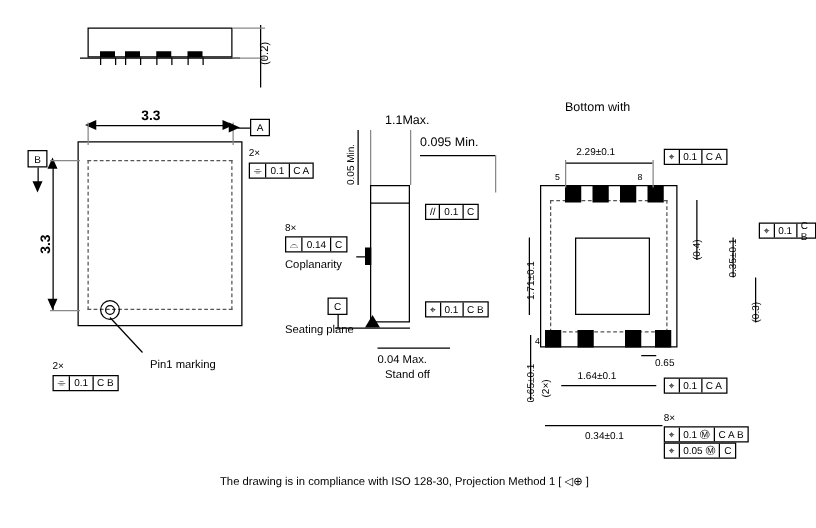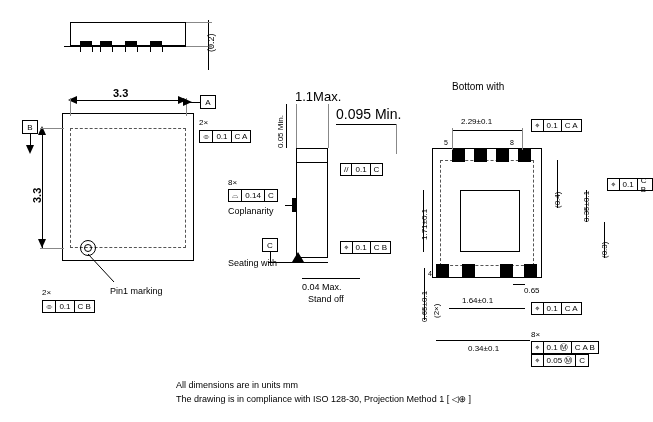--- a/index.html
+++ b/index.html
@@ -52,21 +52,21 @@
   <div class="abs txt vert" style="left:206px;top:52px;transform:rotate(-90deg);">(0.2)</div>
 
   <div class="abs box" style="left:62px;top:113px;width:132px;height:148px;"></div>
   <div class="abs dash" style="left:70px;top:128px;width:116px;height:120px;"></div>
 
   <div class="abs" style="left:80px;top:240px;width:14px;height:14px;border:1px solid #000;border-radius:50%;"></div>
   <div class="abs" style="left:84px;top:244px;width:6px;height:6px;border:1px solid #000;border-radius:50%;"></div>
   <svg class="abs" style="left:86px;top:252px;width:50px;height:34px;">
     <line x1="2" y1="2" x2="28" y2="30" stroke="#000" stroke-width="1"></line>
   </svg>
-  <div class="abs txt" style="left:110px;top:286px;">Pin1 marking</div>
+  <div class="abs txt" style="left:120px;top:286px;">Pin1 marking</div>
 
   <div class="abs hline" style="left:70px;top:100px;width:116px;"></div>
   <svg class="abs" style="left:68px;top:95px;width:12px;height:11px;">
     <polygon points="0,5 9,1 9,9" fill="#000"></polygon>
   </svg>
   <svg class="abs" style="left:177px;top:95px;width:12px;height:11px;">
     <polygon points="10,5 1,1 1,9" fill="#000"></polygon>
   </svg>
   <div class="abs txt" style="left:113px;top:88px;font-size:11px;font-weight:bold;">3.3</div>
   <div class="abs vline grayline" style="left:70px;top:98px;height:18px;"></div>
@@ -112,49 +112,49 @@
   <div class="abs box" style="left:296px;top:148px;width:32px;height:110px;"></div>
   <div class="abs hline" style="left:296px;top:162px;width:32px;"></div>
 
   <div class="abs fill" style="left:292px;top:198px;width:5px;height:14px;"></div>
 
   <svg class="abs" style="left:290px;top:250px;width:16px;height:14px;">
     <polygon points="8,2 2,12 14,12" fill="#000"></polygon>
   </svg>
   <div class="abs hline" style="left:268px;top:262px;width:60px;"></div>
 
-  <div class="abs txt" style="left:295px;top:92px;font-size:13px;">1.1Max.</div>
+  <div class="abs txt" style="left:308px;top:92px;font-size:10px;">1.1Max.</div>
   <div class="abs vline grayline" style="left:296px;top:104px;height:44px;"></div>
   <div class="abs vline grayline" style="left:328px;top:104px;height:44px;"></div>
 
   <div class="abs txt8 vert" style="left:276px;top:148px;transform:rotate(-90deg);">0.05 Min.</div>
   <div class="abs vline" style="left:286px;top:104px;height:44px;"></div>
 
-  <div class="abs txt8" style="left:336px;top:110px;font-size:14px;">0.095 Min.</div>
+  <div class="abs txt8" style="left:336px;top:110px;font-size:10px;">0.095 Min.</div>
   <div class="abs hline" style="left:336px;top:124px;width:60px;"></div>
   <div class="abs vline grayline" style="left:396px;top:124px;height:30px;"></div>
 
   <div class="abs txt8" style="left:228px;top:178px;">8×</div>
   <div class="abs fbox" style="left:228px;top:189px;">
     <div class="fcell">⌓</div>
     <div class="fcell">0.14</div>
     <div class="fcell">C</div>
   </div>
   <div class="abs txt" style="left:228px;top:206px;">Coplanarity</div>
   <div class="abs hline" style="left:285px;top:205px;width:10px;"></div>
 
   <div class="abs fbox" style="left:340px;top:163px;">
     <div class="fcell">//</div>
     <div class="fcell">0.1</div>
     <div class="fcell">C</div>
   </div>
 
   <div class="abs sq" style="left:262px;top:238px;width:16px;height:14px;">C</div>
   <div class="abs vline" style="left:270px;top:252px;height:10px;"></div>
-  <div class="abs txt" style="left:228px;top:258px;">Seating with</div>
+  <div class="abs txt" style="left:228px;top:258px;">Seating plane</div>
 
   <div class="abs fbox" style="left:340px;top:241px;">
     <div class="fcell">⌖</div>
     <div class="fcell">0.1</div>
     <div class="fcell">C B</div>
   </div>
 
   <div class="abs txt" style="left:302px;top:282px;font-size:9px;">0.04 Max.</div>
   <div class="abs txt" style="left:308px;top:294px;">Stand off</div>
   <div class="abs hline" style="left:302px;top:278px;width:58px;"></div>
@@ -236,17 +236,16 @@
     <div class="fcell">0.1 Ⓜ</div>
     <div class="fcell">C A B</div>
   </div>
   <div class="abs fbox" style="left:531px;top:354px;">
     <div class="fcell">⌖</div>
     <div class="fcell">0.05 Ⓜ</div>
     <div class="fcell">C</div>
   </div>
 
   <div class="abs notes" style="left:176px;top:378px;">
-    <div>All dimensions are in units mm</div>
     <div>The drawing is in compliance with ISO 128-30, Projection Method 1 [&nbsp;◁⊕&nbsp;]</div>
   </div>
 
 </div>
 
 </body></html>

